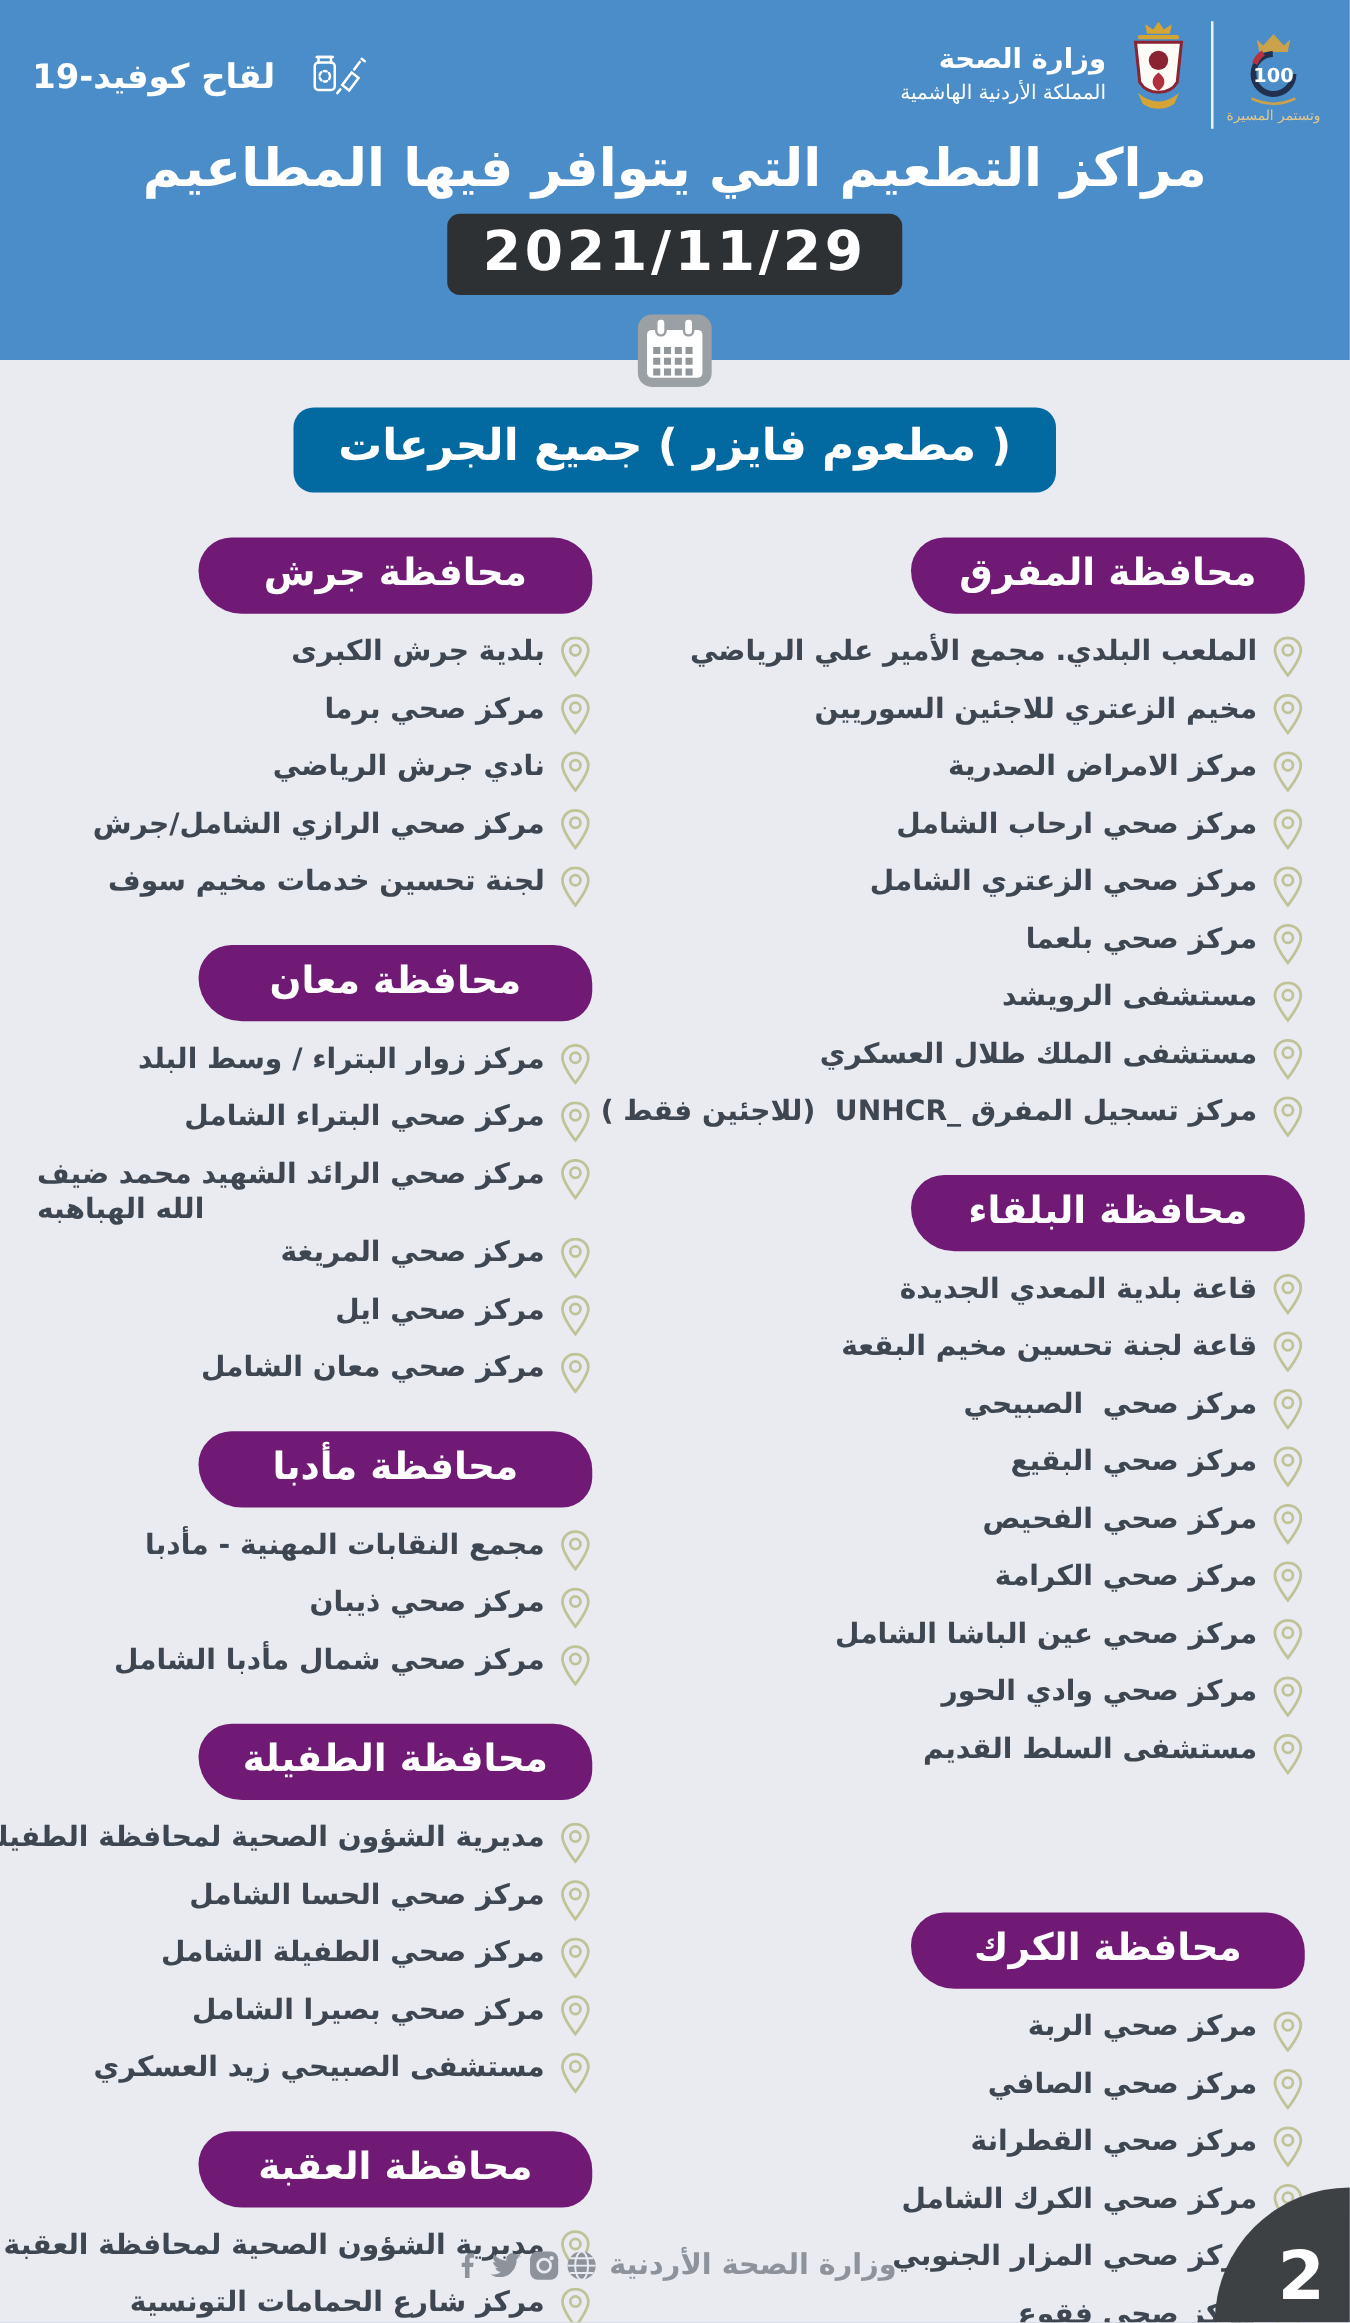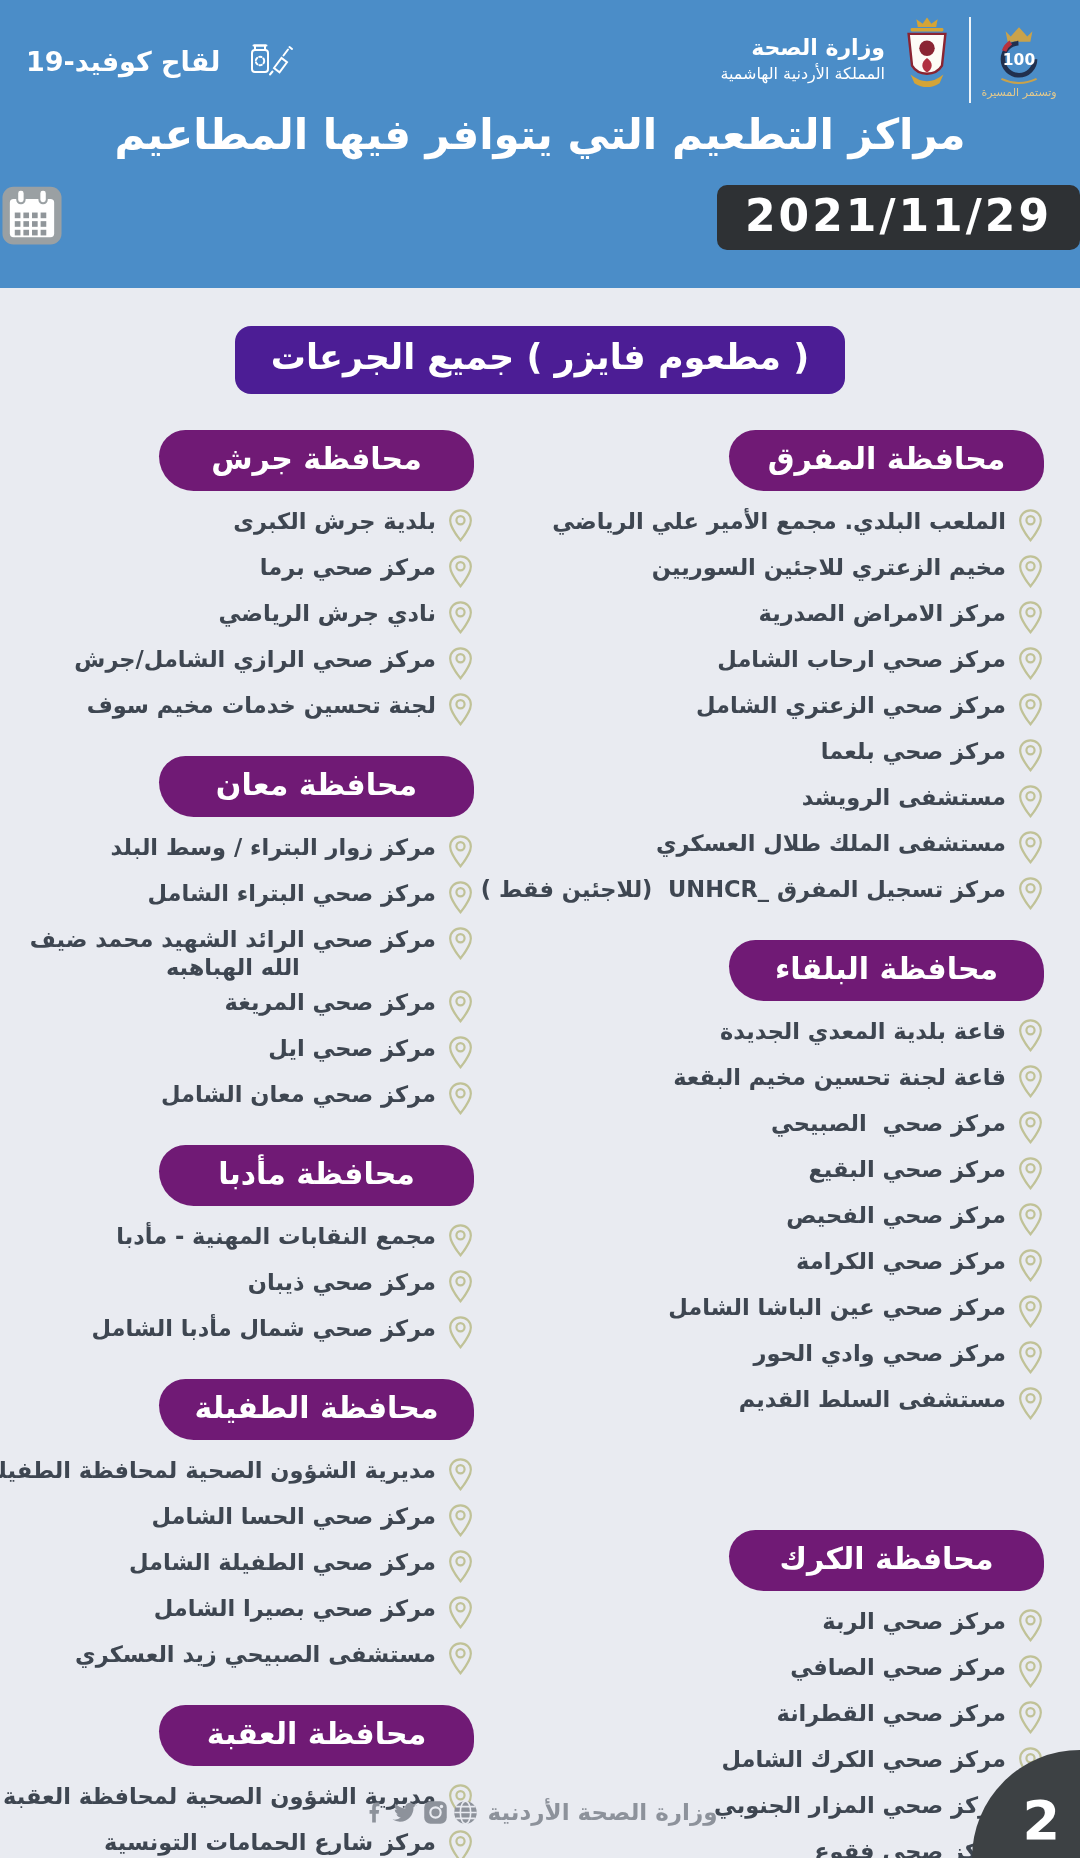--- a/index.html
+++ b/index.html
@@ -13,47 +13,47 @@
   .banner-top{display:flex;justify-content:space-between;align-items:flex-start;padding:14px 26px 0;}
   .ministry-block{display:flex;align-items:center;gap:13px;}
   .centennial{display:flex;flex-direction:column;align-items:center;width:70px;}
   .centennial-tagline{font-size:11px;color:#e3c98d;margin-top:2px;white-space:nowrap;}
   .v-sep{width:2px;height:86px;background:rgba(255,255,255,.9);}
   .ministry-text{text-align:right;}
   .ministry-line1{font-size:22px;font-weight:bold;line-height:1.3;}
   .ministry-line2{font-size:16px;line-height:1.5;}
   .covid-label{display:flex;align-items:center;gap:27px;font-size:27px;font-weight:bold;margin-top:22px;}
   .banner-title{text-align:center;font-size:42px;font-weight:bold;margin-top:4px;white-space:nowrap;letter-spacing:0;}
-  .date-row{display:flex;justify-content:space-between;align-items:center;gap:12px;margin-top:24px;}
+  .date-row{display:flex;justify-content:center;align-items:center;gap:12px;margin-top:12px;flex-direction:column;}
   .date-badge{
     direction:ltr;background:#2e3134;color:#fff;font-size:44px;font-weight:bold;
     padding:5px 28px 9px;border-radius:10px;letter-spacing:3px;
   }
   
   .vaccine-badge{
-    width:fit-content;margin:38px auto 0;background:#4c1d95;color:#fff;
+    width:fit-content;margin:38px auto 0;background:#0369a1;color:#fff;
     font-size:35px;font-weight:bold;padding:11px 36px 17px;border-radius:16px;white-space:nowrap;
   }
   
   .columns{display:flex;justify-content:space-between;align-items:flex-start;padding:36px 36px 0;}
   .col{display:flex;flex-direction:column;}
   .col-right{width:512px;}
   .col-left{width:438px;}
   .gov-section{margin-bottom:18px;display:flex;flex-direction:column;}
   .col-right .gov-section:nth-of-type(3){margin-top:80px;}
   .gov-header{
     background:#701a75;color:#fff;font-size:30px;font-weight:bold;text-align:center;
     width:315px;box-sizing:border-box;padding:11px 18px 15px;margin-bottom:17px;
     border-radius:44px 52px 40px 58px;align-self:flex-start;white-space:nowrap;
   }
   .center-item{display:flex;align-items:flex-start;gap:11px;margin-bottom:8px;}
   .center-item .pin-wrap{flex:0 0 auto;margin-top:1px;}
   .center-label{
     font-size:22.5px;font-weight:bold;color:#3e4651;line-height:1.23;
-    text-align:center;white-space:pre;
+    text-align:left;white-space:pre;
   }
   
   .footer{
     position:absolute;left:0;right:0;bottom:32px;
     display:flex;justify-content:center;align-items:center;gap:3px;
   }
   .footer-label{color:#8d929b;font-size:23px;font-weight:bold;margin-left:6px;white-space:nowrap;}
   .footer svg{display:block;}
   .page-corner{
     position:absolute;right:0;bottom:0;width:108px;height:108px;

